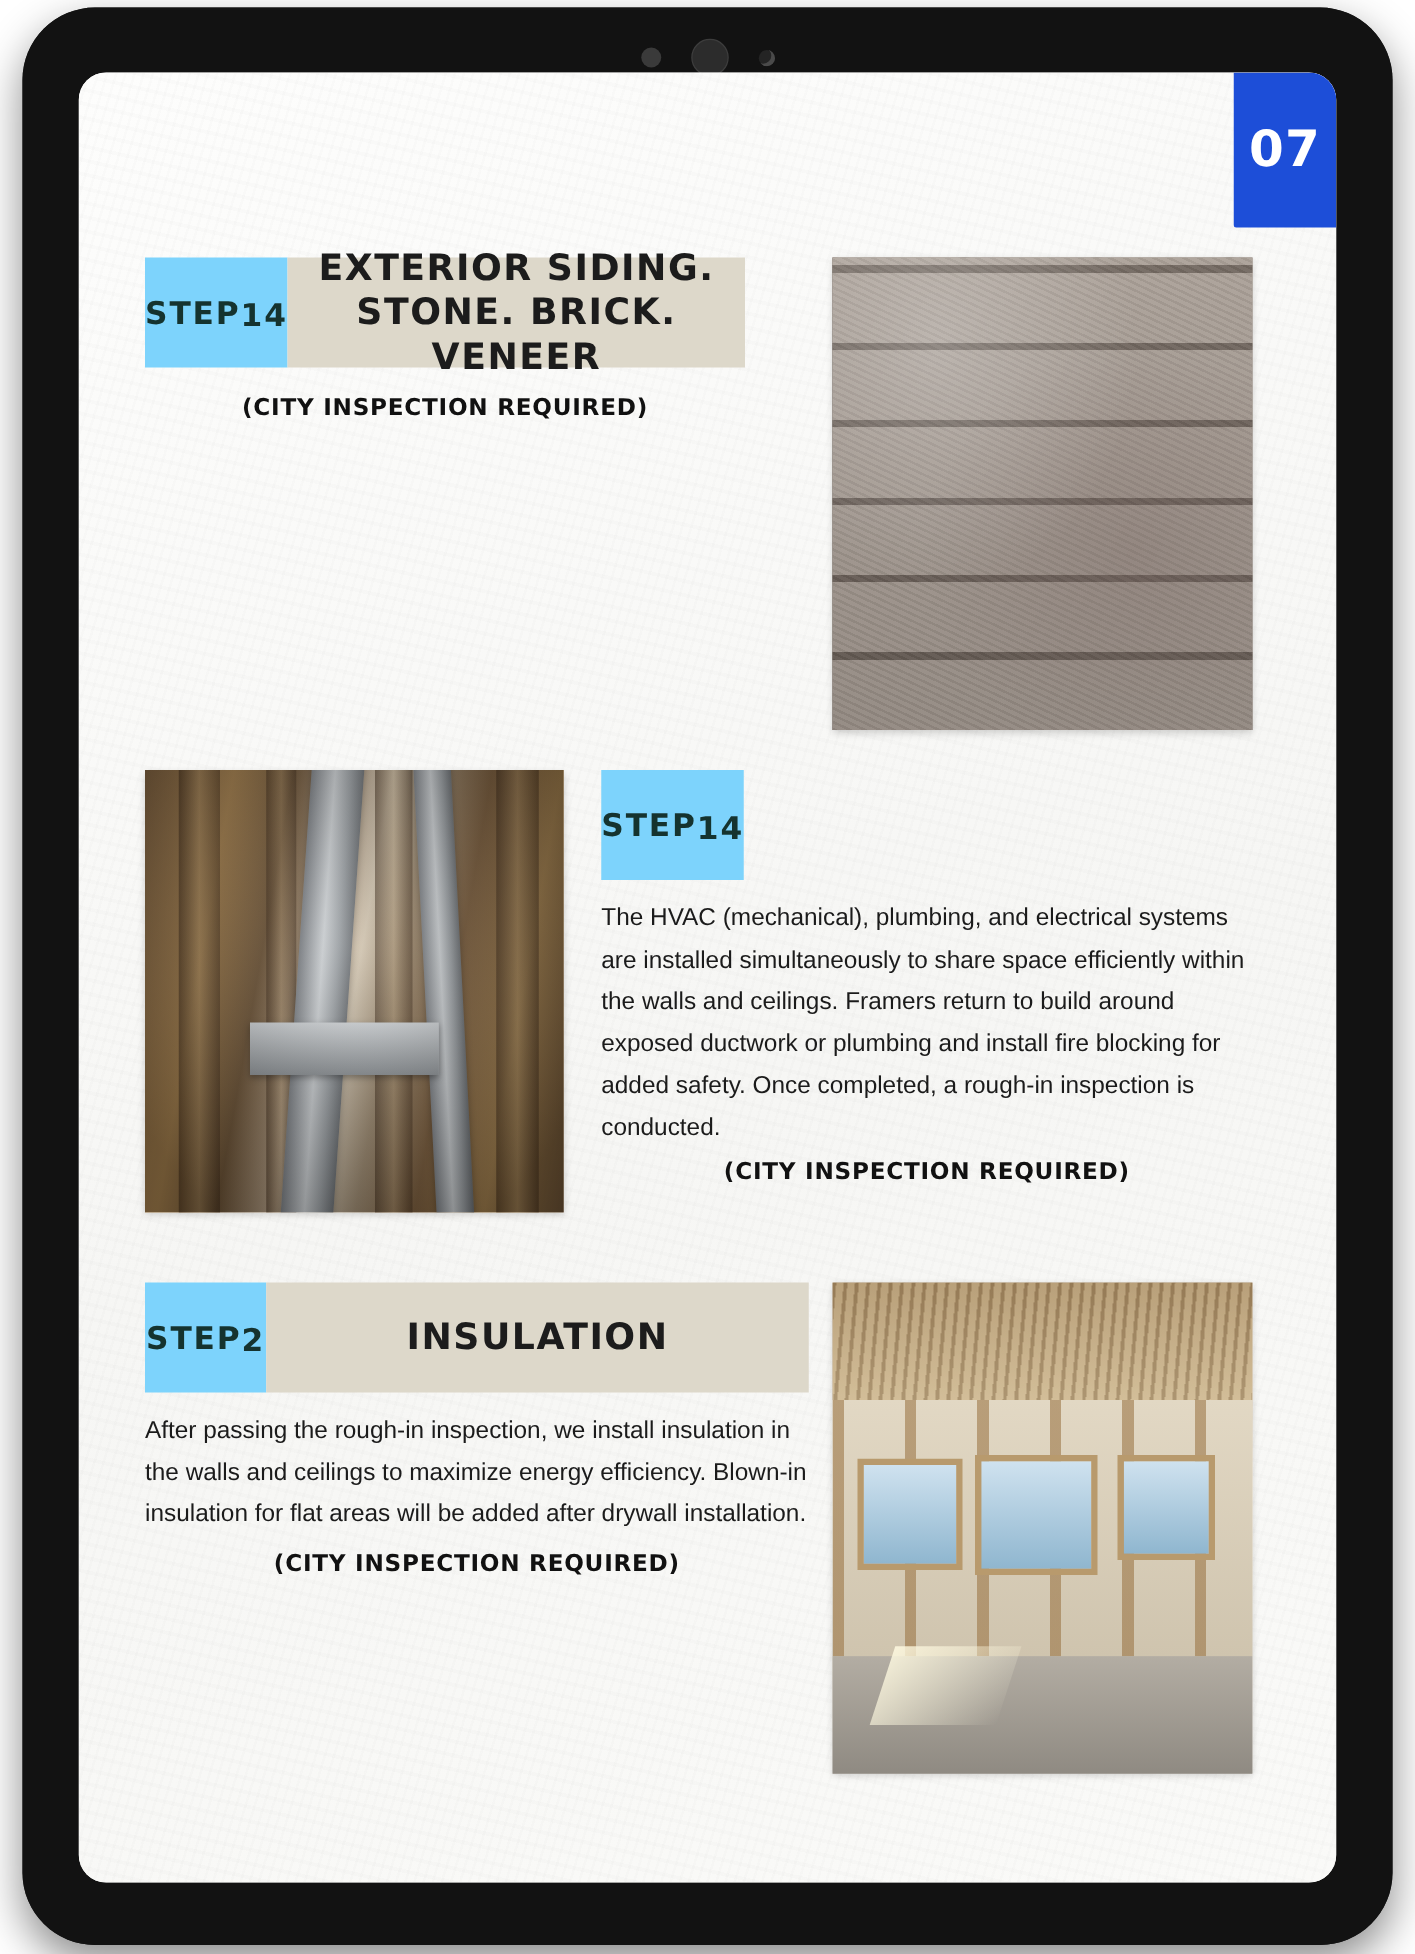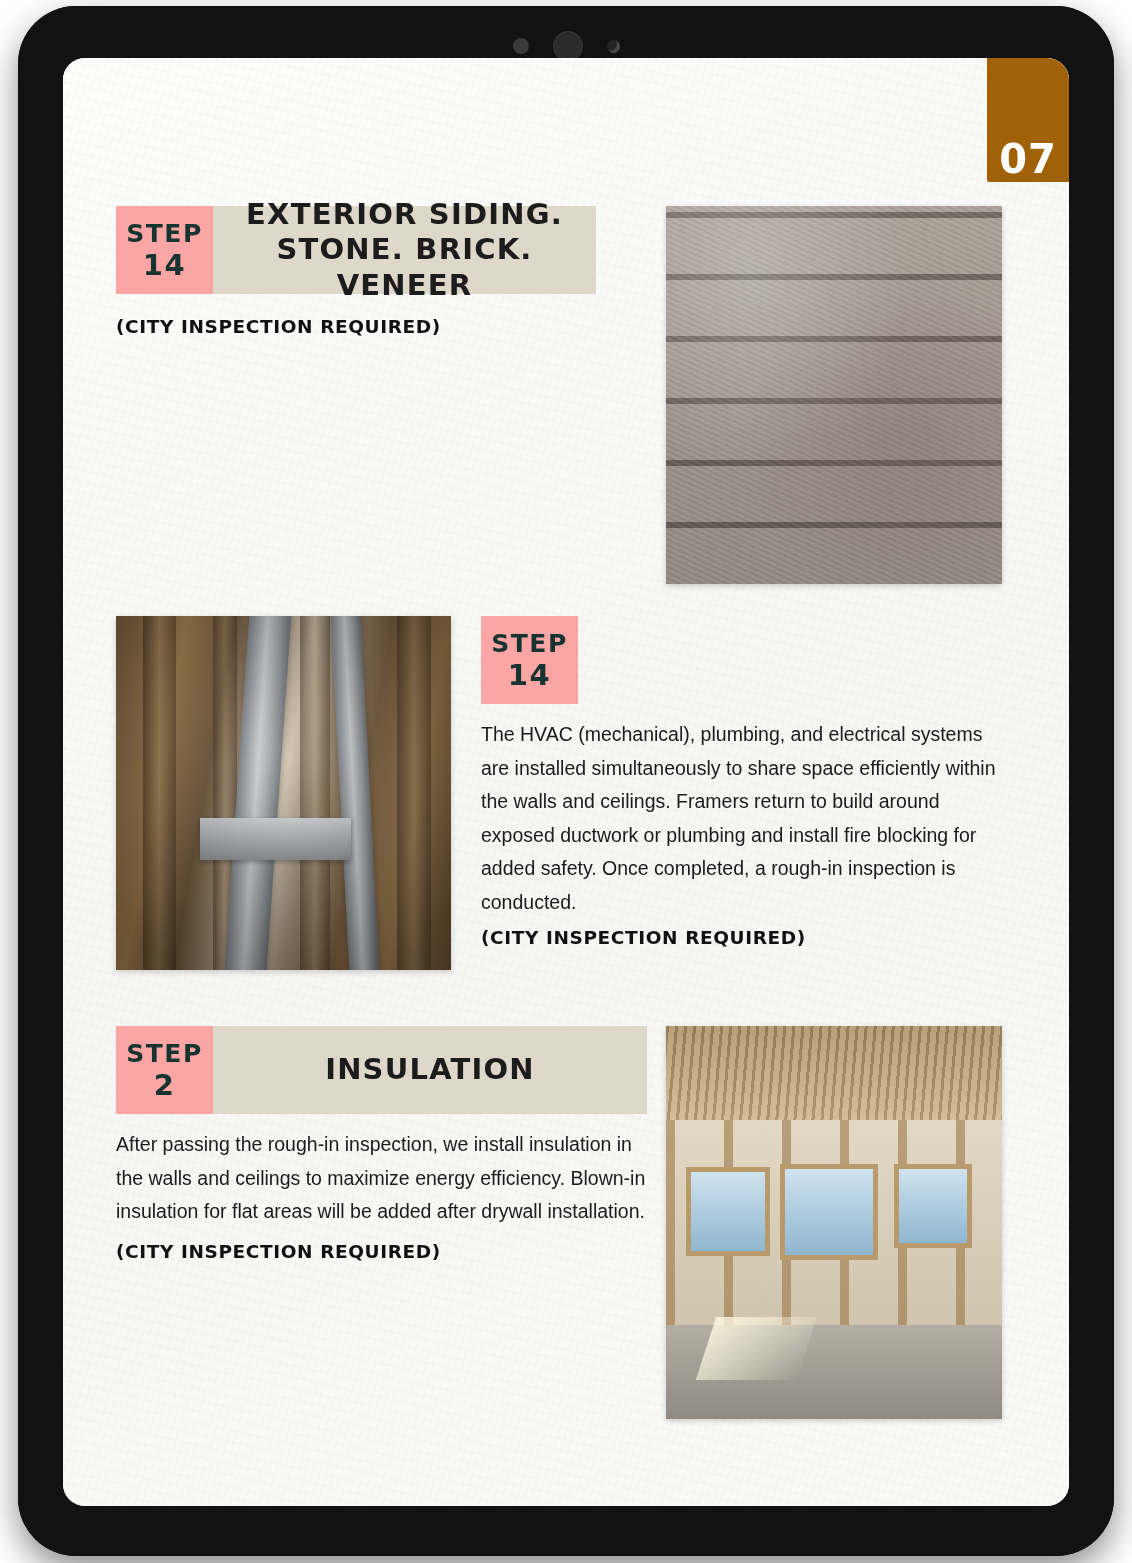--- a/index.html
+++ b/index.html
@@ -81,23 +81,23 @@
     pointer-events: none;
   }
 
   
   .page-badge {
     position: absolute;
     top: 0;
     right: 0;
     width: 82px;
     height: 124px;
-    background: #a16207;
-    display: flex;
-    align-items: flex-end;
+    background: #1d4ed8;
+    display: flex;
+    align-items: center;
     justify-content: center;
     border-bottom-left-radius: 2px;
   }
   .page-badge span {
     color: #ffffff;
     font-family: "DejaVu Sans", sans-serif;
     font-weight: 700;
     font-size: 40px;
     letter-spacing: 1px;
   }
@@ -112,34 +112,33 @@
 
   .section { position: absolute; }
 
   
   .step-header {
     display: flex;
     align-items: stretch;
     height: 88px;
   }
   .step-tag {
-    background: #fca5a5;
+    background: #7dd3fc;
     min-width: 97px;
     display: flex;
-    flex-direction: column;
     align-items: center;
     justify-content: center;
     color: #15332f;
     font-family: "DejaVu Sans", sans-serif;
     font-weight: 700;
     line-height: 1.0;
     letter-spacing: 1.5px;
   }
   .step-tag .word { font-size: 25px; }
-  .step-tag .num { font-size: 29px; margin-top: 5px; }
+  .step-tag .num { font-size: 25px; margin-top: 5px; }
   .step-title {
     flex: 1;
     background: #ddd8ca;
     display: flex;
     align-items: center;
     justify-content: center;
     text-align: center;
     color: #1c1c1c;
     font-family: "DejaVu Sans", sans-serif;
     font-weight: 700;
@@ -154,21 +153,21 @@
     font-size: 19.5px;
     line-height: 1.72;
     margin-top: 14px;
   }
   .inspection {
     font-family: "DejaVu Sans", sans-serif;
     font-weight: 700;
     font-size: 18.5px;
     letter-spacing: 0.6px;
     color: #111111;
-    text-align: left;
+    text-align: center;
     margin-top: 22px;
   }
 
   
   .photo {
     position: absolute;
     overflow: hidden;
     box-shadow: 0 2px 6px rgba(0,0,0,0.18);
   }
 

